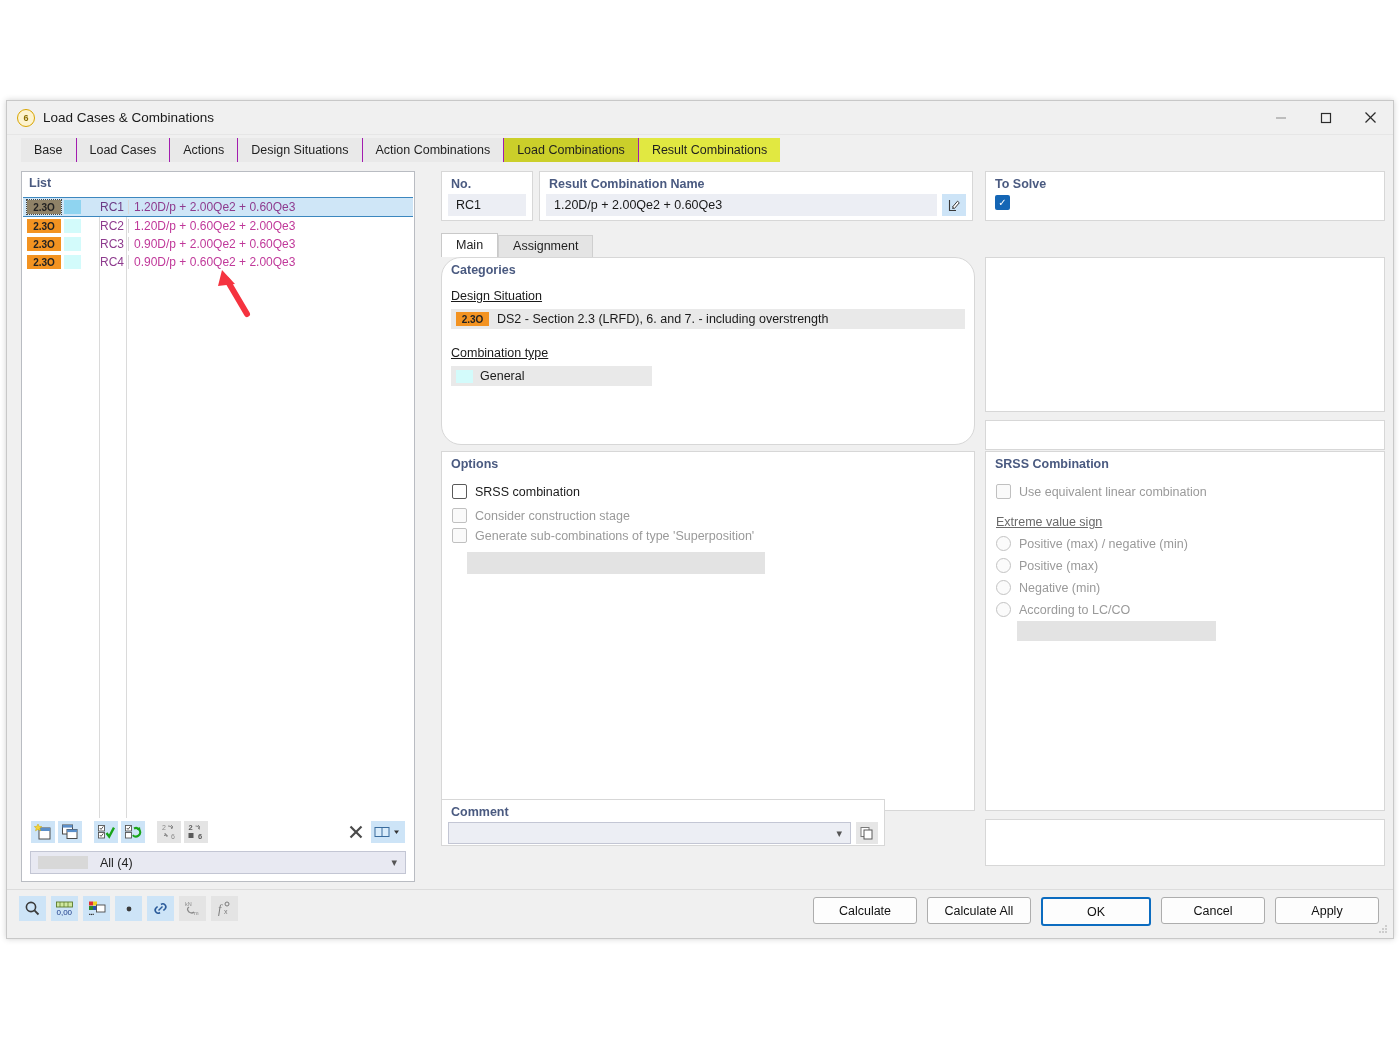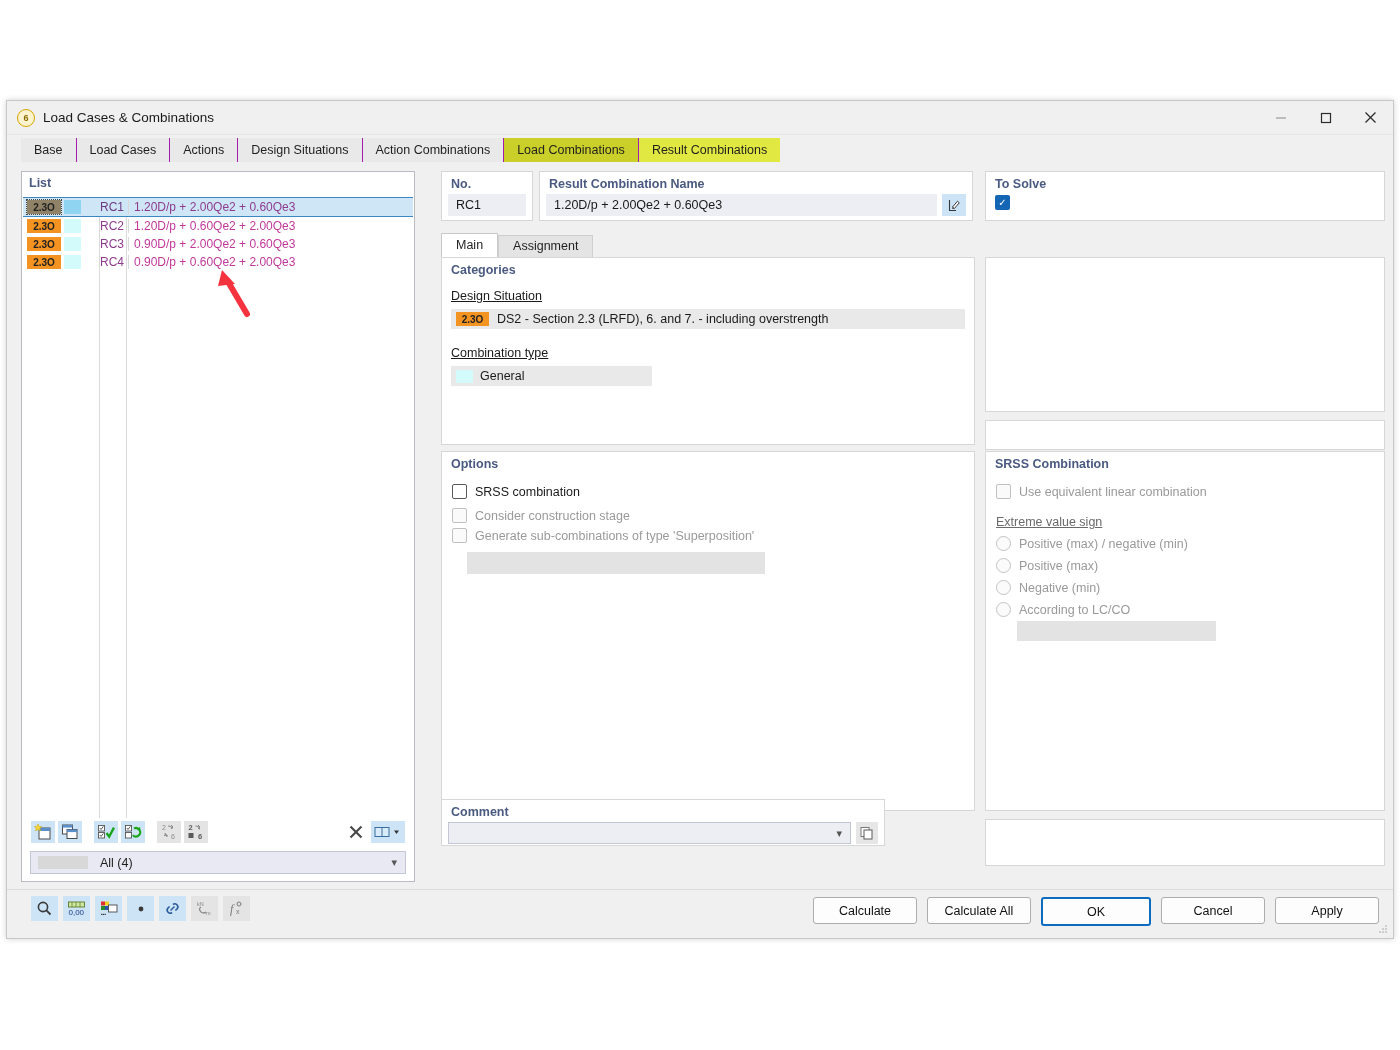--- a/index.html
+++ b/index.html
@@ -223,21 +223,21 @@
   .radio {
     width: 13px; height: 13px; border: 1px solid #c3c3c3;
     background: #fbfbfb; border-radius: 50%; margin-right: 8px; flex: none;
   }
 
   
   .footer {
     position: absolute; left: 0; right: 0; bottom: 0; height: 48px;
     background: #f0f0f0; border-top: 1px solid #dcdcdc;
   }
-  .footer-icons { position: absolute; left: 24px; top: 6px; display: flex; }
+  .footer-icons { position: absolute; left: 12px; top: 6px; display: flex; }
   .fbtn {
     width: 27px; height: 25px; margin-right: 5px;
     background: #cde4f7; display: flex; align-items: center; justify-content: center;
     flex: none;
   }
   .fbtn.dim { background: #e4e4e4; }
   .footer-btns { position: absolute; right: 14px; top: 7px; display: flex; }
   .btn {
     height: 25px; min-width: 78px; padding: 0 12px;
     margin-left: 10px; background: #fdfdfd;
@@ -426,21 +426,21 @@
           <div style="margin:4px 0 0 9px;">
             <div class="chk-blue">✓</div>
           </div>
         </div>
 
         <div class="inner-tabs">
           <div class="itab active">Main</div>
           <div class="itab">Assignment</div>
         </div>
 
-        <div class="panel-white" style="left:18px; top:86px; width:534px; height:188px;">
+        <div class="panel-white" style="left:18px; top:86px; width:534px; height:188px;border-radius:20px;">
           <div class="sec-title">Categories</div>
           <div class="sub-label" style="margin:12px 0 0 9px;">Design Situation</div>
           <div class="gray-strip" style="margin:6px 9px 0 9px;">
             <div style="width:33px;height:14px;background:#f39321;color:#222;font-size:10px;font-weight:bold;display:flex;align-items:center;justify-content:center;margin-left:5px;">2.3O</div>
             <div style="margin-left:8px;">DS2 - Section 2.3 (LRFD), 6. and 7. - including overstrength</div>
           </div>
           <div class="sub-label" style="margin:17px 0 0 9px;">Combination type</div>
           <div class="gray-strip" style="margin:6px 0 0 9px;width:201px;">
             <div style="width:17px;height:13px;background:#d3fbfb;margin-left:5px;"></div>
             <div style="margin-left:7px;">General</div>

